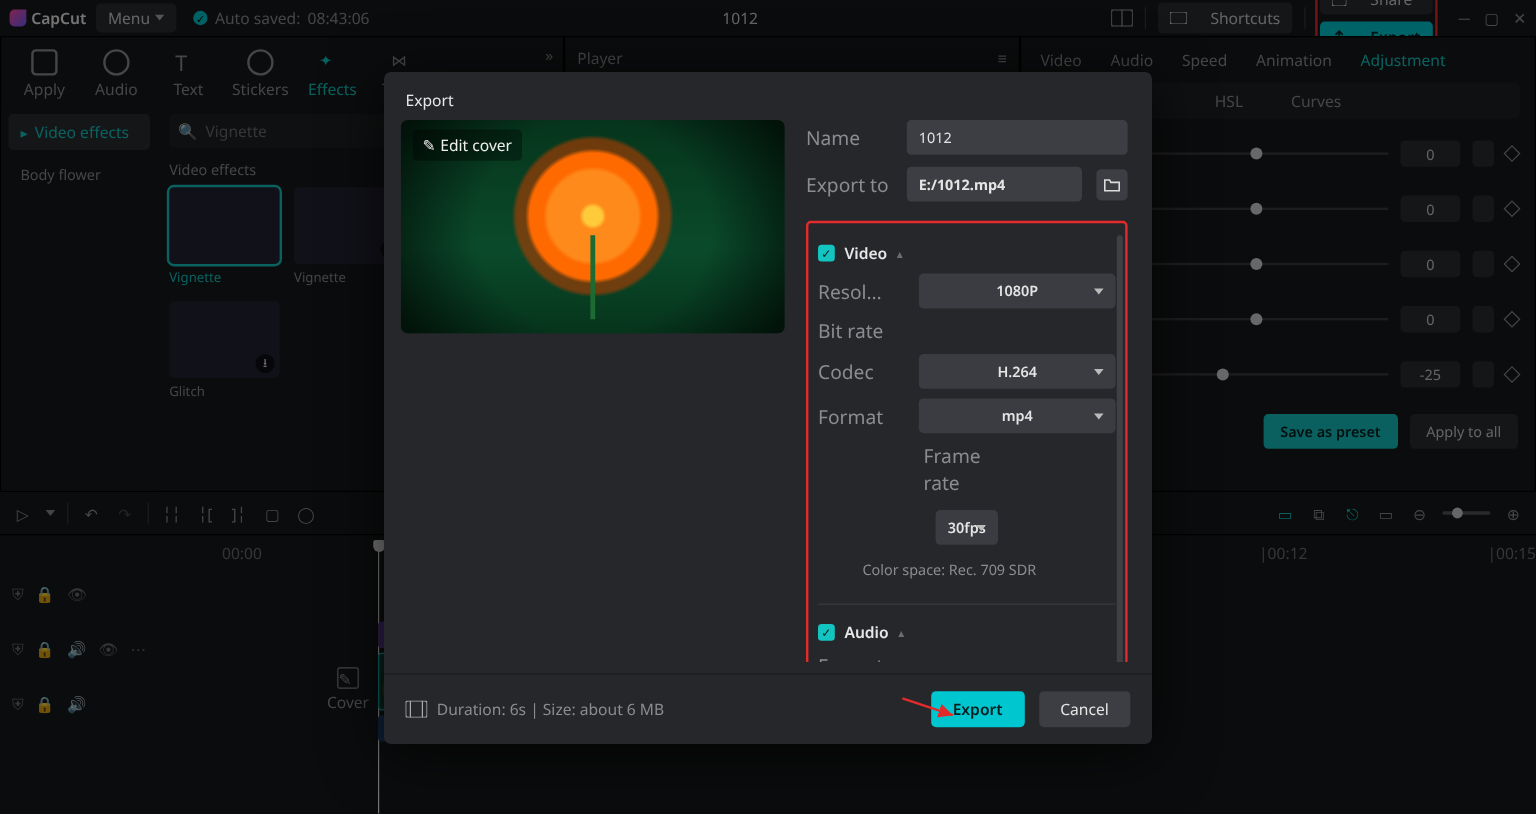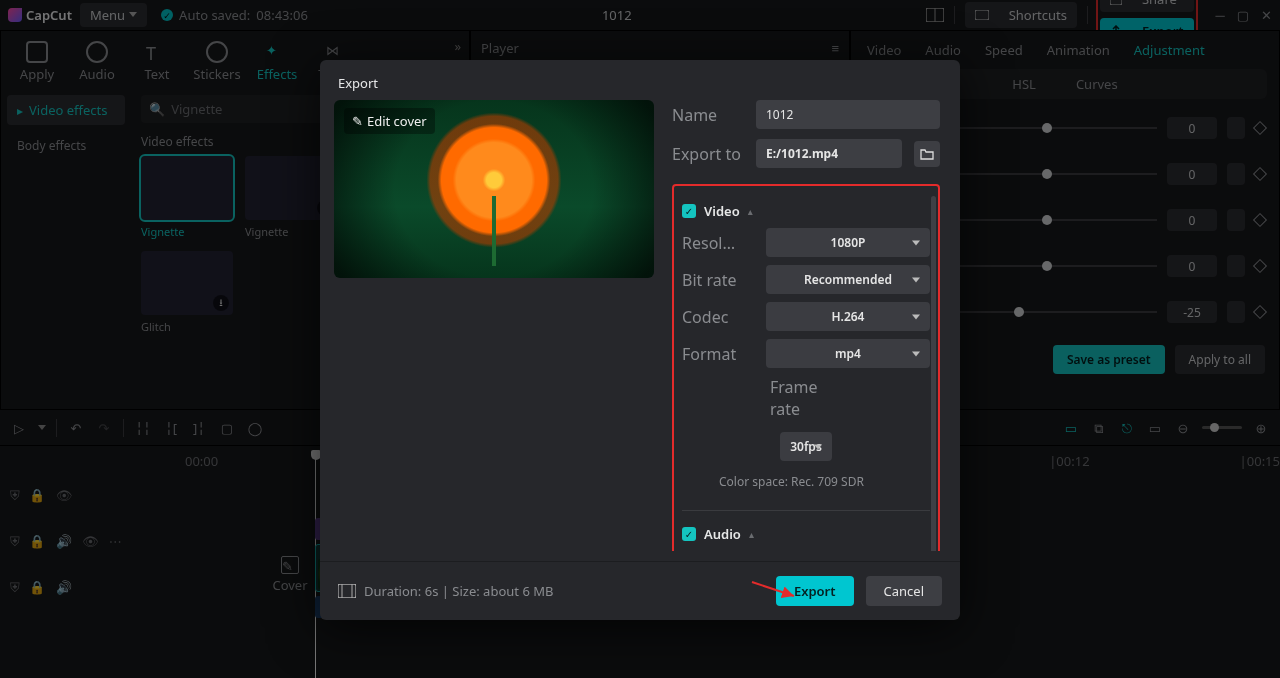--- a/index.html
+++ b/index.html
@@ -226,21 +226,21 @@
       <div class="media-tab">
           <span class="ico" style="border:none;">⋈</span>
           <span>Tran…</span>
         </div>
       <span style="flex:1"></span>
       <span style="color:#888;">»</span>
     </div>
     <div class="media-body">
       <div class="media-sidebar">
         <div class="sub-pill">▸ <span>Video effects</span></div>
-        <div class="sub-link">Body effects</div>
+        <div class="sub-link">Body flower</div>
       </div>
       <div class="media-right">
         <div class="search">
           <span>🔍</span>
           <span>Vignette</span>
         </div>
         <div class="section-lbl">Video effects</div>
         <div class="grid">
           <div class="thumb sel">
               <div class="img vig"></div>
@@ -446,21 +446,20 @@
           <span class="section-title">Video</span>
           <span class="collapse">▴</span>
         </div>
 
         <div class="frow sel" style="margin-top:8px;">
           <div class="flabel">Resol…</div>
           <div class="fselect">1080P</div>
         </div>
         <div class="frow sel" style="margin-top:8px;">
           <div class="flabel">Bit rate</div>
-          <div class="fselect">Recommended</div>
         </div>
         <div class="frow sel" style="margin-top:8px;">
           <div class="flabel">Codec</div>
           <div class="fselect">H.264</div>
         </div>
         <div class="frow sel" style="margin-top:8px;">
           <div class="flabel">Format</div>
           <div class="fselect">mp4</div>
         </div>
         <div class="frow sel" style="margin-top:8px;flex-direction:column;">

